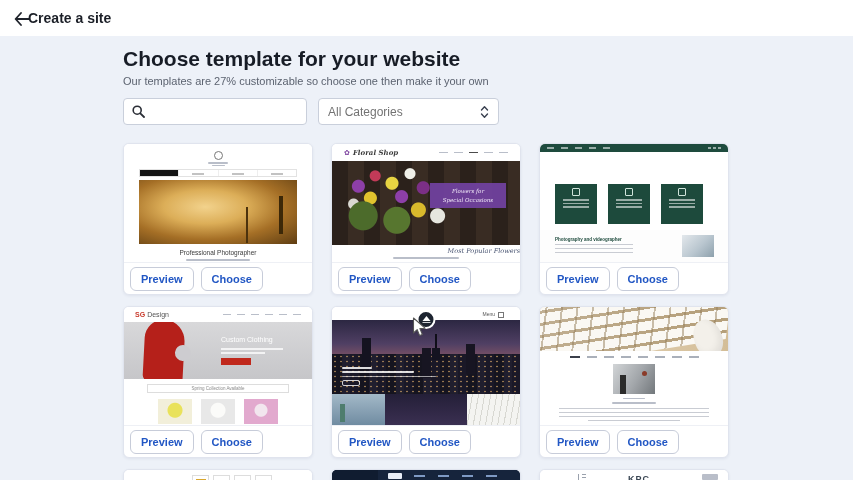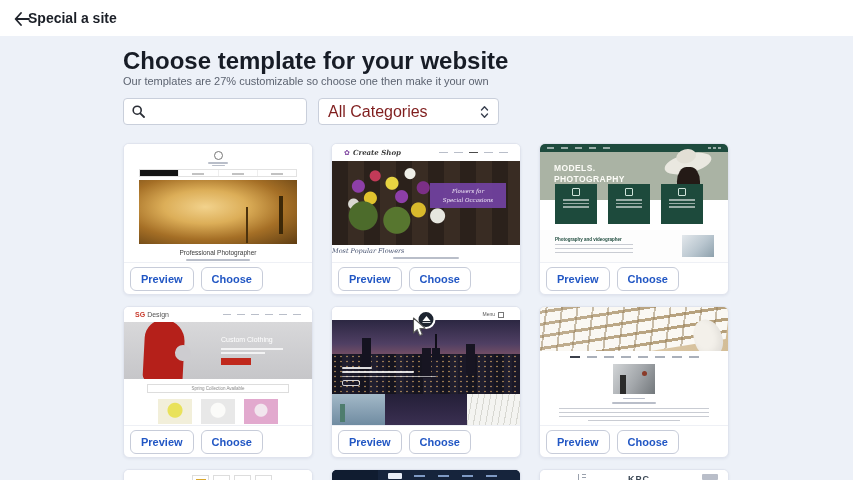--- a/index.html
+++ b/index.html
@@ -9,29 +9,29 @@
     background:#edf1f8;
     font-family:"Liberation Sans", sans-serif;
     color:#1b1f27;
   }
   
   .appbar { position:absolute; top:0; left:0; width:853px; height:36px; background:#ffffff; z-index:5; }
   .backbtn { position:absolute; left:10px; top:7px; width:24px; height:24px; display:flex; align-items:center; justify-content:center; cursor:pointer; border-radius:50%; }
   .appbar-title { position:absolute; left:28px; top:10px; font-size:14px; font-weight:700; color:#1b1f27; }
 
   
-  .page-heading { position:absolute; left:123px; top:47px; font-size:24px; font-weight:700; color:#171c26; }
+  .page-heading { position:absolute; left:123px; top:47px; font-size:21px; font-weight:700; color:#171c26; }
   .page-sub { position:absolute; left:123px; top:75px; font-size:11px; color:#5c6370; }
 
   
   .searchbox { position:absolute; left:123px; top:98px; width:184px; height:27px; background:#fff; border:1px solid #c9cfdb; border-radius:4px; display:flex; align-items:center; padding:0 8px; gap:7px; }
   .searchbox input { border:none; outline:none; flex:1; font-size:12px; font-family:inherit; color:#3a4150; background:transparent; }
   .searchbox input::placeholder { color:#9aa1ad; }
   .selectbox { position:absolute; left:318px; top:98px; width:181px; height:27px; background:#fff; border:1px solid #c9cfdb; border-radius:4px; display:flex; align-items:center; padding:0 9px; cursor:pointer; }
-  .selectbox .sel-label { font-size:16px; color:#7f1d1d; flex:1; }
+  .selectbox .sel-label { font-size:12px; color:#737373; flex:1; }
 
   
   .grid { position:absolute; left:123px; top:143px; width:607px; display:grid; grid-template-columns:repeat(3,190px); column-gap:18px; row-gap:11px; }
   .card { width:190px; height:152px; background:#fff; border:1px solid #e0e4ee; border-radius:6px; box-shadow:0 1px 3px rgba(25,39,80,.07); overflow:hidden; }
   .thumb { height:119px; position:relative; overflow:hidden; background:#fff; border-bottom:1px solid #eef0f5; }
   .cardfoot { height:32px; display:flex; align-items:center; gap:7px; padding-left:6px; }
   .btn { background:#fff; border:1px solid #c7ccd9; border-radius:6px; color:#2257c4; font-weight:700; font-size:11px; font-family:inherit; padding:5px 10px; cursor:pointer; }
 
   
   .ln { height:2px; background:#b9bec9; border-radius:1px; }
@@ -69,21 +69,21 @@
     radial-gradient(circle at 55% 9%, #efefe8 0 5px, transparent 6px),
     radial-gradient(circle at 22% 42%, #e0c22e 0 6px, transparent 7px),
     radial-gradient(circle at 48% 40%, #8d3fa8 0 6px, transparent 7px),
     radial-gradient(circle at 66% 28%, #7b2f86 0 6px, transparent 7px),
     radial-gradient(circle at 8% 50%, #d9d9d2 0 5px, transparent 6px),
     radial-gradient(circle at 62% 58%, #d8b92c 0 7px, transparent 8px),
     radial-gradient(circle at 78% 66%, #e6e6df 0 7px, transparent 8px); }
   .t2-banner { position:absolute; left:98px; top:22px; width:76px; height:25px; background:rgba(113,66,160,.93);
     display:flex; flex-direction:column; align-items:center; justify-content:center;
     font-family:"DejaVu Serif", serif; font-style:italic; font-size:5.5px; color:#f0e8f8; line-height:1.5; }
-  .t2-foot { height:18px; background:#fff; text-align:left; }
+  .t2-foot { height:18px; background:#fff; text-align:right; }
   .t2-script { font-family:"DejaVu Serif", serif; font-style:italic; font-size:6.5px; color:#44506e; padding-top:2px; }
   .t2-subln { width:66px; height:1.5px; margin:2px auto 0; }
 
   
   .t3-nav { height:8px; background:#1e4b3e; display:flex; align-items:center; gap:7px; padding:0 7px; }
   .t3-nav b { width:7px; height:1.5px; background:rgba(255,255,255,.55); }
   .t3-nav .sp { margin-left:auto; display:flex; gap:2px; }
   .t3-nav .sp b { width:3px; }
   .t3-hero { height:48px; background:#aab3a4; position:relative; }
   .t3-htxt { position:absolute; left:14px; top:11px; font-size:8.5px; font-weight:700; color:#fcfcf7; letter-spacing:.4px; line-height:1.35; }
@@ -186,21 +186,21 @@
 </style>
 </head>
 <body>
 
 <div class="appbar">
   <div class="backbtn">
     <svg width="16" height="14" viewBox="0 0 16 14" fill="none">
       <path d="M7 1 L1.6 7 L7 13 M2 7 H15" stroke="#20242c" stroke-width="1.8" stroke-linecap="round" stroke-linejoin="round"></path>
     </svg>
   </div>
-  <div class="appbar-title">Special a site</div>
+  <div class="appbar-title">Create a site</div>
 </div>
 
 <div class="page-heading">Choose template for your website</div>
 <div class="page-sub">Our templates are 27% customizable so choose one then make it your own</div>
 
 <div class="searchbox">
   <svg width="13" height="13" viewBox="0 0 13 13" fill="none">
     <circle cx="5.2" cy="5.2" r="4" stroke="#2a2e36" stroke-width="1.6"></circle>
     <path d="M8.3 8.3 L12 12" stroke="#2a2e36" stroke-width="1.8" stroke-linecap="round"></path>
   </svg>
@@ -235,21 +235,21 @@
     <div class="cardfoot">
       <button class="btn">Preview</button>
       <button class="btn">Choose</button>
     </div>
   </div>
 
   <div class="card">
     <div class="thumb">
       <div class="t2-head">
         <span class="t2-flower">✿</span>
-        <span class="t2-logo">Create Shop</span>
+        <span class="t2-logo">Floral Shop</span>
         <span class="t2-nav">
             <b></b>
             <b></b>
             <b class="on"></b>
             <b></b>
             <b></b>
           </span>
       </div>
       <div class="t2-photo">
         <div class="t2-tulips"></div>
@@ -275,28 +275,20 @@
         <b></b>
           <b></b>
           <b></b>
           <b></b>
           <b></b>
         <span class="sp">
             <b></b>
             <b></b>
             <b></b>
           </span>
-      </div>
-      <div class="t3-hero">
-        <div class="t3-hat"></div>
-        <div class="t3-hair"></div>
-        <div class="t3-htxt">
-          <div>MODELS.</div>
-          <div>PHOTOGRAPHY</div>
-        </div>
       </div>
       <div class="t3-cards">
         <div class="t3-card">
             <div class="t3-ic"></div>
             <div class="wl"></div>
             <div class="wl"></div>
             <div class="wl"></div>
           </div>
         <div class="t3-card">
             <div class="t3-ic"></div>

